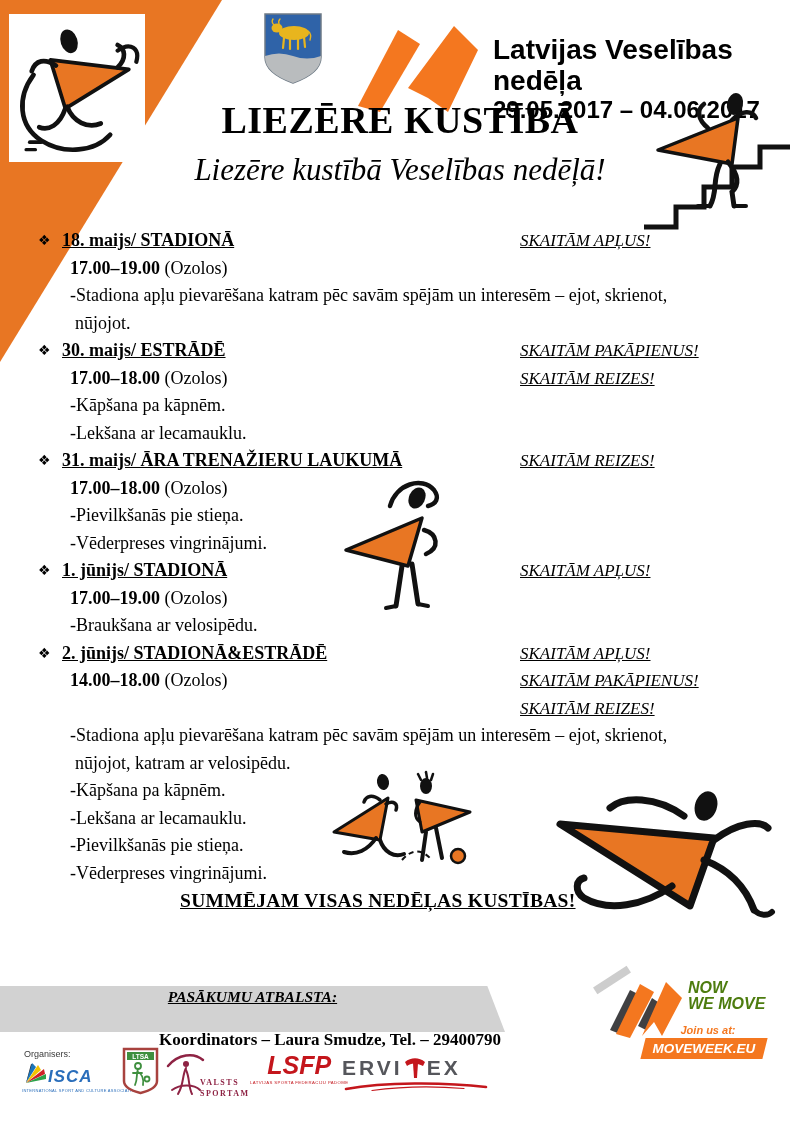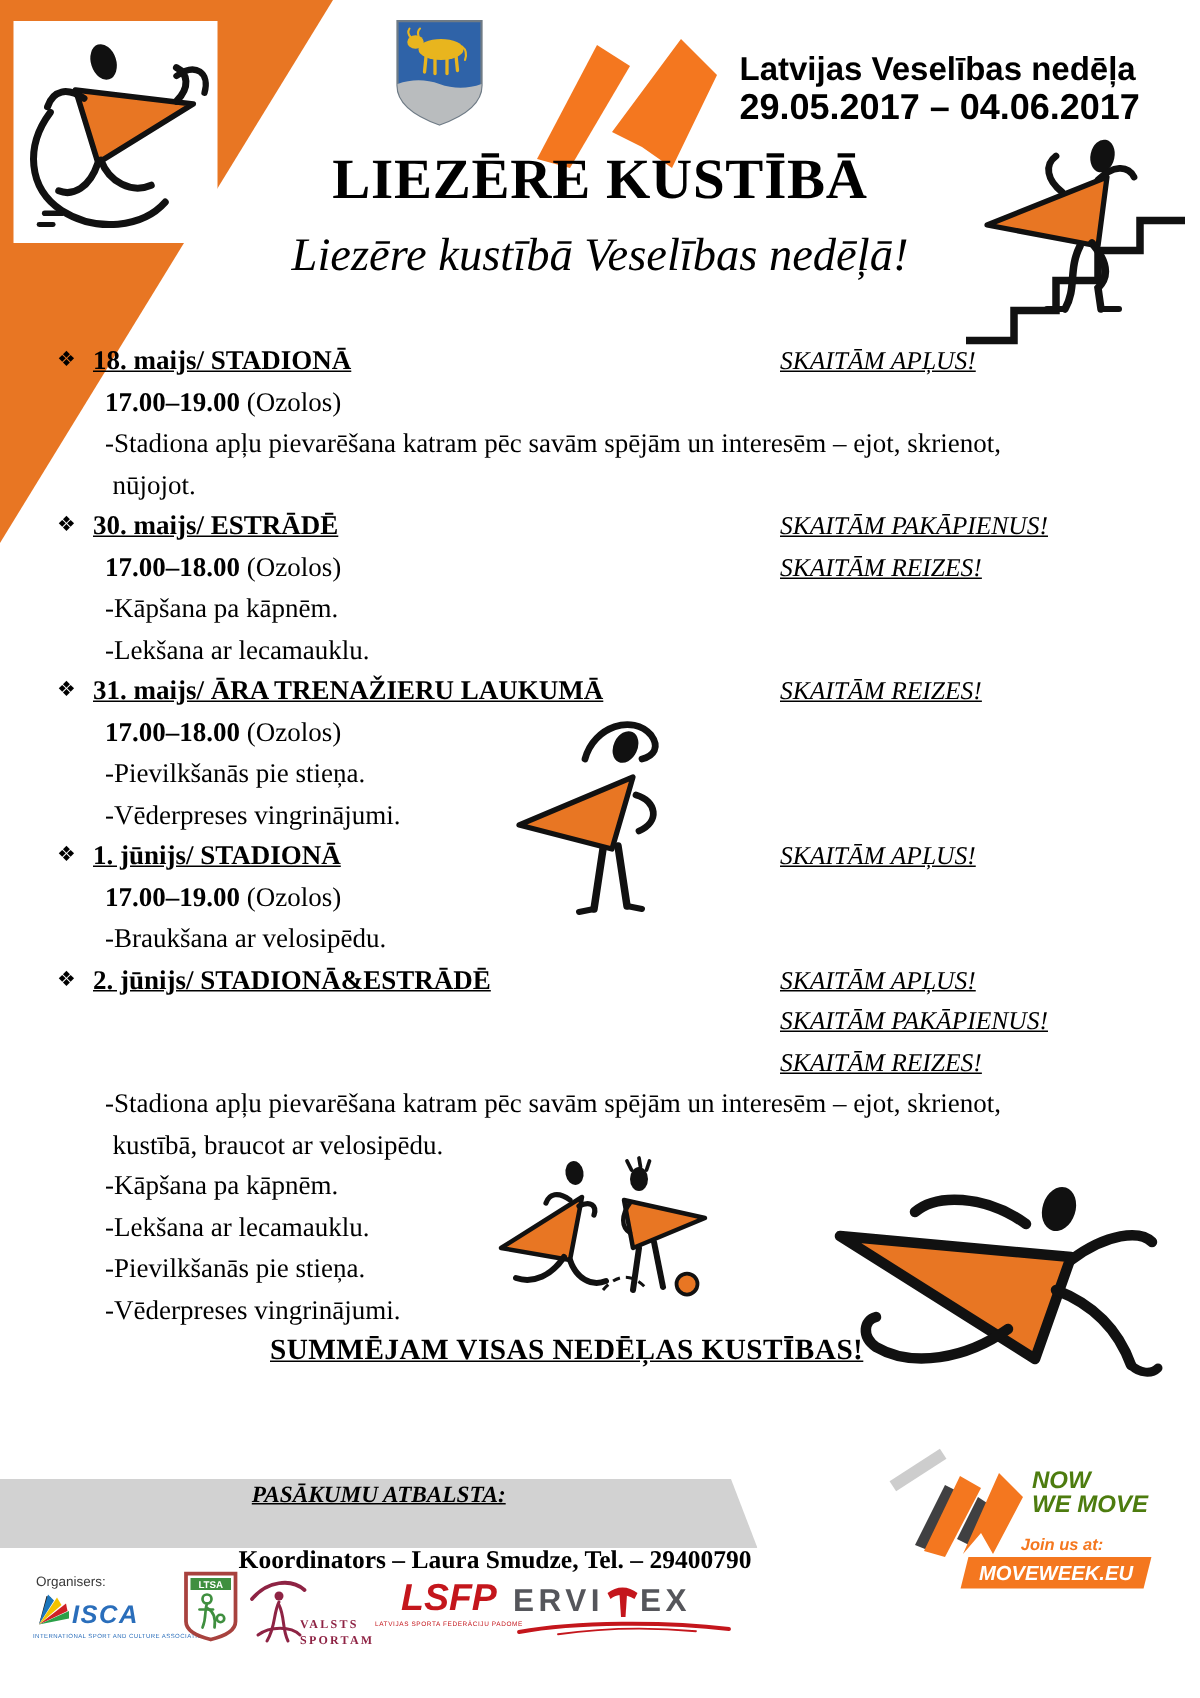--- a/index.html
+++ b/index.html
@@ -12,21 +12,21 @@
            background:#E87623; clip-path:polygon(0 0, 100% 0, 0 100%); }
   .logo-box { position:absolute; left:9px; top:14px; width:136px; height:148px;
               background:#fff; }
   .logo-box svg { position:absolute; left:4px; top:4px; }
 
   
   .arms { position:absolute; left:262px; top:12px; }
   .nwm-n-top { position:absolute; left:352px; top:20px; }
   .hdr-text { position:absolute; left:493px; top:34px; width:300px;
               font-family:"Liberation Sans", sans-serif; font-weight:bold; line-height:1.12; }
-  .hdr-week { font-size:22px; }
+  .hdr-week { font-size:28px; }
   .hdr-dates { font-size:24px; }
   .page-title { position:absolute; left:0; top:98px; width:800px; text-align:center;
                 font-size:38px; font-weight:bold; letter-spacing:0.5px; }
   .page-subtitle { position:absolute; left:0; top:152px; width:800px; text-align:center;
                    font-size:31px; font-style:italic; }
   .stairs-fig { position:absolute; left:638px; top:88px; }
 
   
   #events-list { position:absolute; left:0; top:227px; width:800px; font-size:18px; }
   .ev-row { position:relative; height:27.5px; line-height:27.5px; white-space:nowrap; }
@@ -224,30 +224,31 @@
         <span class="ev-desc">-Braukšana ar velosipēdu.</span>
       </div>
     </div>
     <div class="event">
       <div class="ev-row">
         <span class="bullet">❖</span>
         <span class="ev-title">2. jūnijs/ STADIONĀ&amp;ESTRĀDĒ</span>
         <span class="ev-label">SKAITĀM APĻUS!</span>
       </div>
       <div class="ev-row">
+        <span class="ev-time"><b>14.00–18.00</b> (Ozolos)</span>
         <span class="ev-label">SKAITĀM PAKĀPIENUS!</span>
       </div>
       <div class="ev-row">
         <span class="ev-label">SKAITĀM REIZES!</span>
       </div>
       <div class="ev-row">
         <span class="ev-desc">-Stadiona apļu pievarēšana katram pēc savām spējām un interesēm – ejot, skrienot,</span>
       </div>
       <div class="ev-row">
-        <span class="ev-desc" style="left: 75px;">kustībā, braucot ar velosipēdu.</span>
+        <span class="ev-desc" style="left: 75px;">nūjojot, katram ar velosipēdu.</span>
       </div>
       <div class="ev-row">
         <span class="ev-desc">-Kāpšana pa kāpnēm.</span>
       </div>
       <div class="ev-row">
         <span class="ev-desc">-Lekšana ar lecamauklu.</span>
       </div>
       <div class="ev-row">
         <span class="ev-desc">-Pievilkšanās pie stieņa.</span>
       </div>

